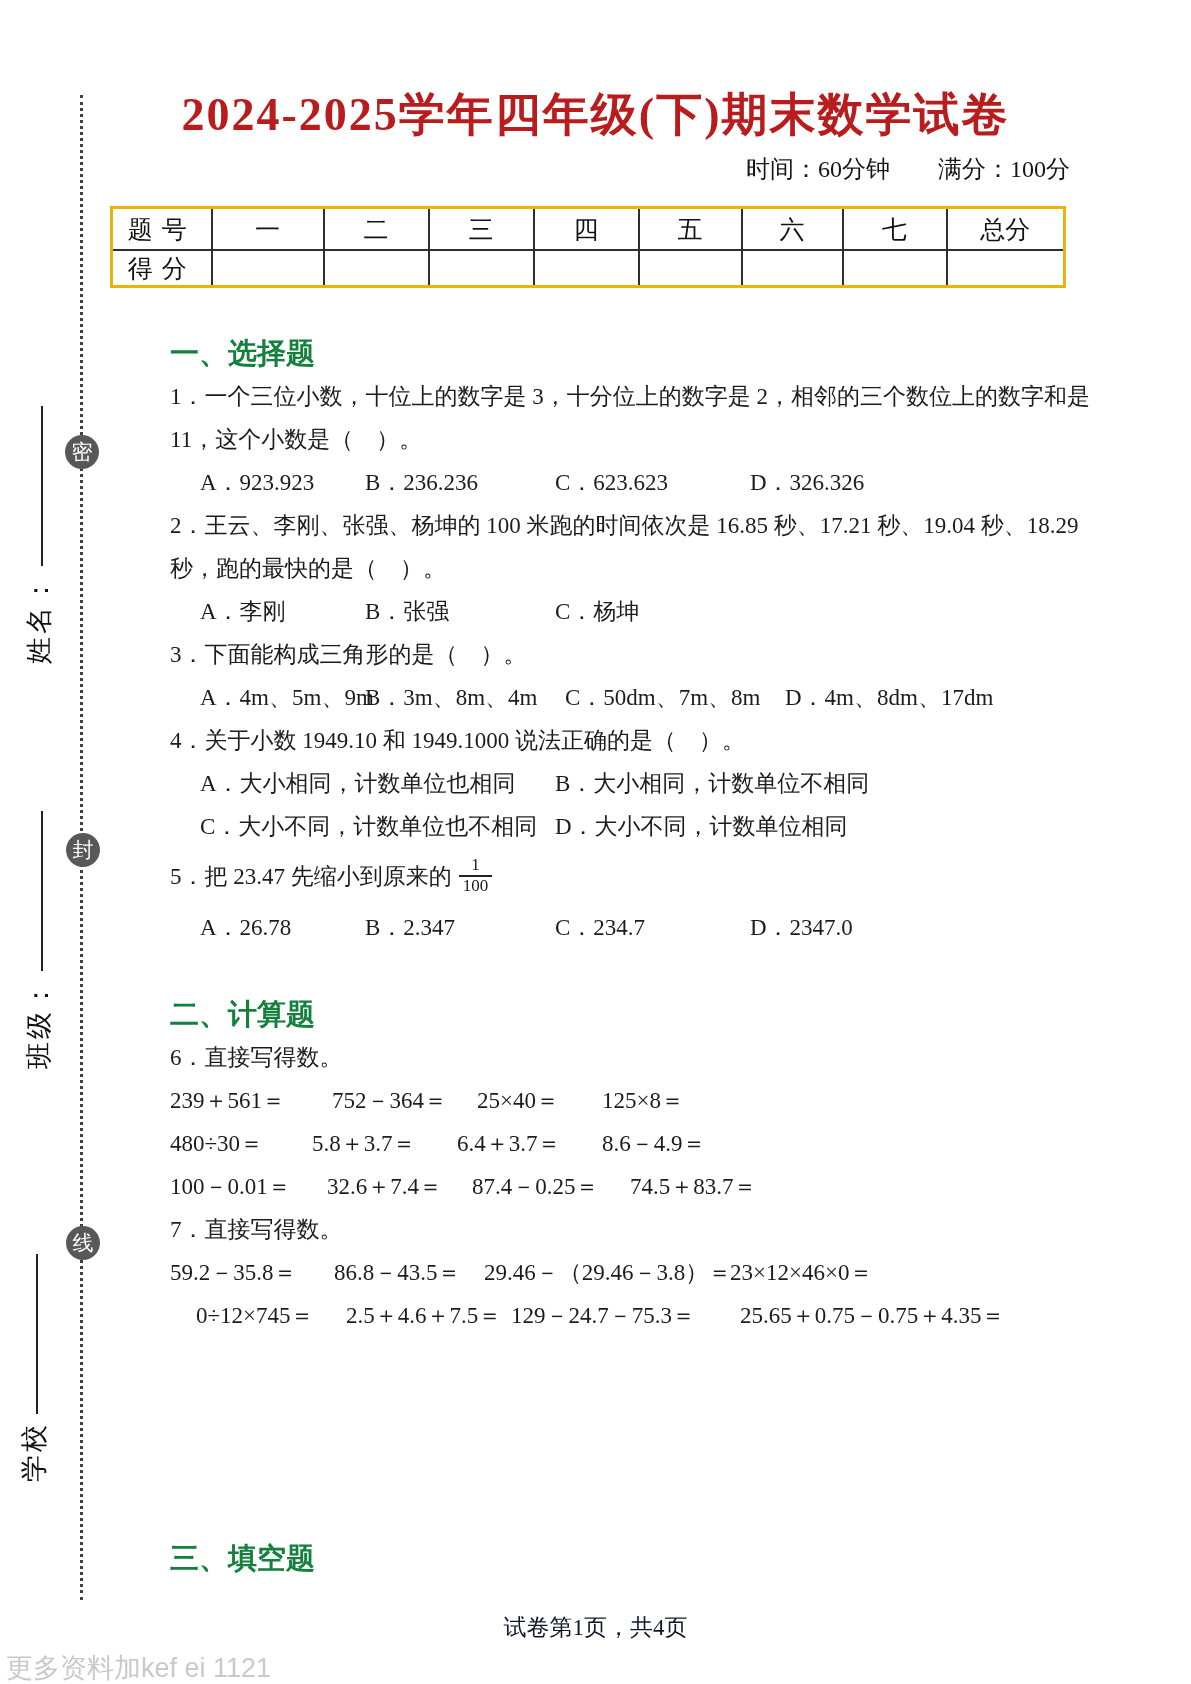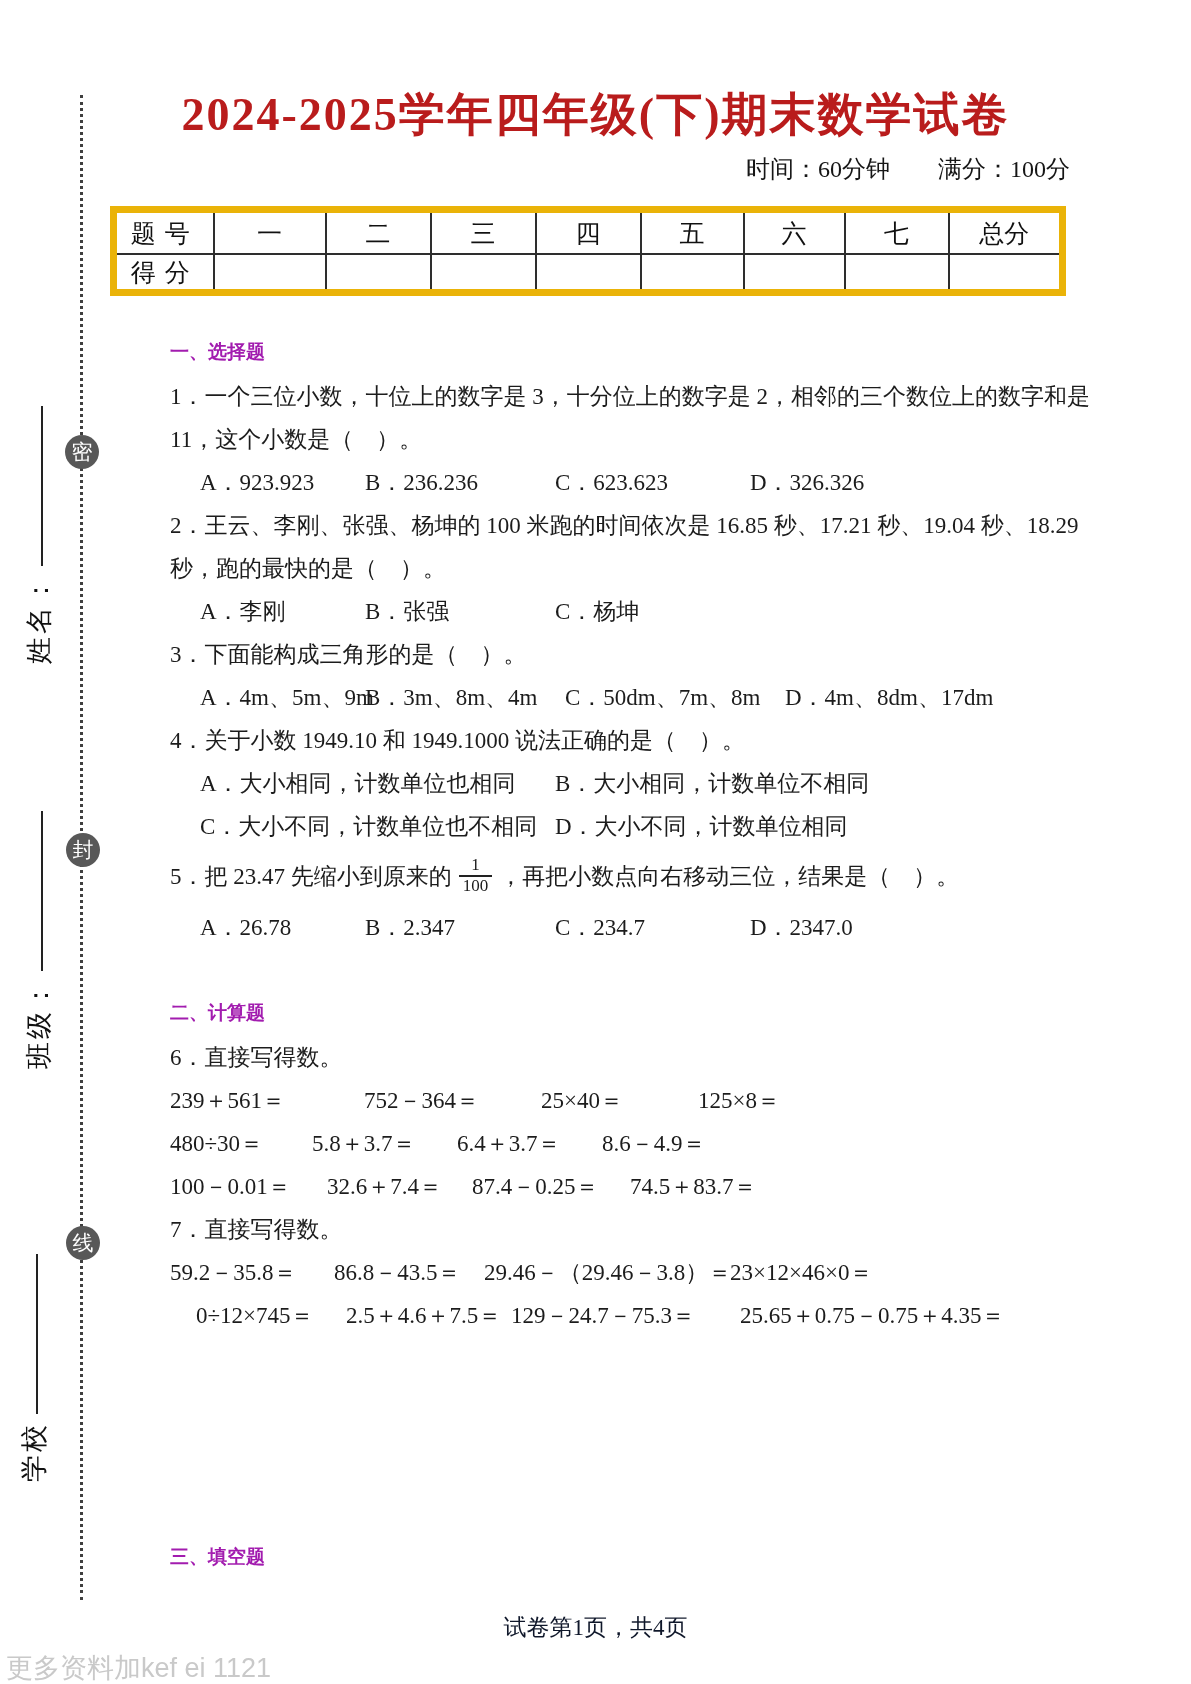--- a/index.html
+++ b/index.html
@@ -39,45 +39,45 @@
   .title {
     position:absolute; top:90px; left:0; width:100%; text-align:center;
     font-size:46px; font-weight:bold; letter-spacing:2px; color:#b91c1c; line-height:1.1;
   }
   .meta { position:absolute; top:153px; right:121px; font-size:24px; color:#161616; }
   .meta .score-label { margin-left:42px; }
 
   
   table.score {
     position:absolute; left:110px; top:206px; width:956px;
-    border-collapse:collapse; table-layout:fixed; border:7px solid #eab308;
+    border-collapse:collapse; table-layout:fixed; border:3px solid #eab308;
   }
   table.score td {
     border:2px solid #2e2e2e; text-align:center;
     font-family:"Liberation Sans", sans-serif; font-size:25px; color:#111;
     overflow:hidden; padding:0;
   }
   table.score tr.hdr td { height:40px; }
   table.score tr.blank td { height:34px; }
   td.rowlab { letter-spacing:9px; }
 
   
   .content { position:absolute; left:170px; top:332px; width:905px; font-size:23px; }
   .line { line-height:43px; height:43px; white-space:nowrap; margin:0; }
   .sec-heading {
-    font-family:Liberation Mono, monospace; font-weight:bold; font-size:19px; color:#a21caf;
+    font-family:Liberation Serif, serif; font-weight:bold; font-size:29px; color:#15803d;
   }
   .gap-before-calc { margin-top:44px; }
   .gap-before-fill { margin-top:200px; }
 
   .opts4 { display:grid; grid-template-columns:165px 190px 195px auto; padding-left:30px; }
   .opts4-q3 { display:grid; grid-template-columns:165px 200px 220px auto; padding-left:30px; }
   .opts2 { display:grid; grid-template-columns:355px auto; padding-left:30px; }
 
-  .calc6r1 { display:grid; grid-template-columns:162px 145px 125px auto;gap:32px; }
+  .calc6r1 { display:grid; grid-template-columns:162px 145px 125px auto; }
   .calc6r2 { display:grid; grid-template-columns:142px 145px 145px auto; }
   .calc6r3 { display:grid; grid-template-columns:157px 145px 158px auto; }
   .calc7r1 { display:grid; grid-template-columns:164px 150px 246px auto; }
   .calc7r2 { display:grid; grid-template-columns:150px 165px 229px auto;margin-left:26px; }
 
   .q5-line { height:58px; line-height:58px; }
   .frac {
     display:inline-flex; flex-direction:column; align-items:center; vertical-align:middle;
     margin:0 7px; font-size:17px; line-height:1.1; transform:translateY(-3px);
   }
@@ -190,21 +190,21 @@
     </div>
     <div class="line opts2">
       <span>C．大小不同，计数单位也不相同</span>
       <span>D．大小不同，计数单位相同</span>
     </div>
 
     <p class="line q5-line">
       <span>5．把 23.47 先缩小到原来的</span><span class="frac">
           <span class="num">1</span>
           <span class="den">100</span>
-        </span><span>，再把小数点向右移动三位，结果是（　）。</span>
+        </span>
     </p>
     <div class="line opts4">
       <span>A．26.78</span>
       <span>B．2.347</span>
       <span>C．234.7</span>
       <span>D．2347.0</span>
     </div>
 
     <p class="line sec-heading gap-before-calc">二、计算题</p>
     <p class="line">6．直接写得数。</p>

